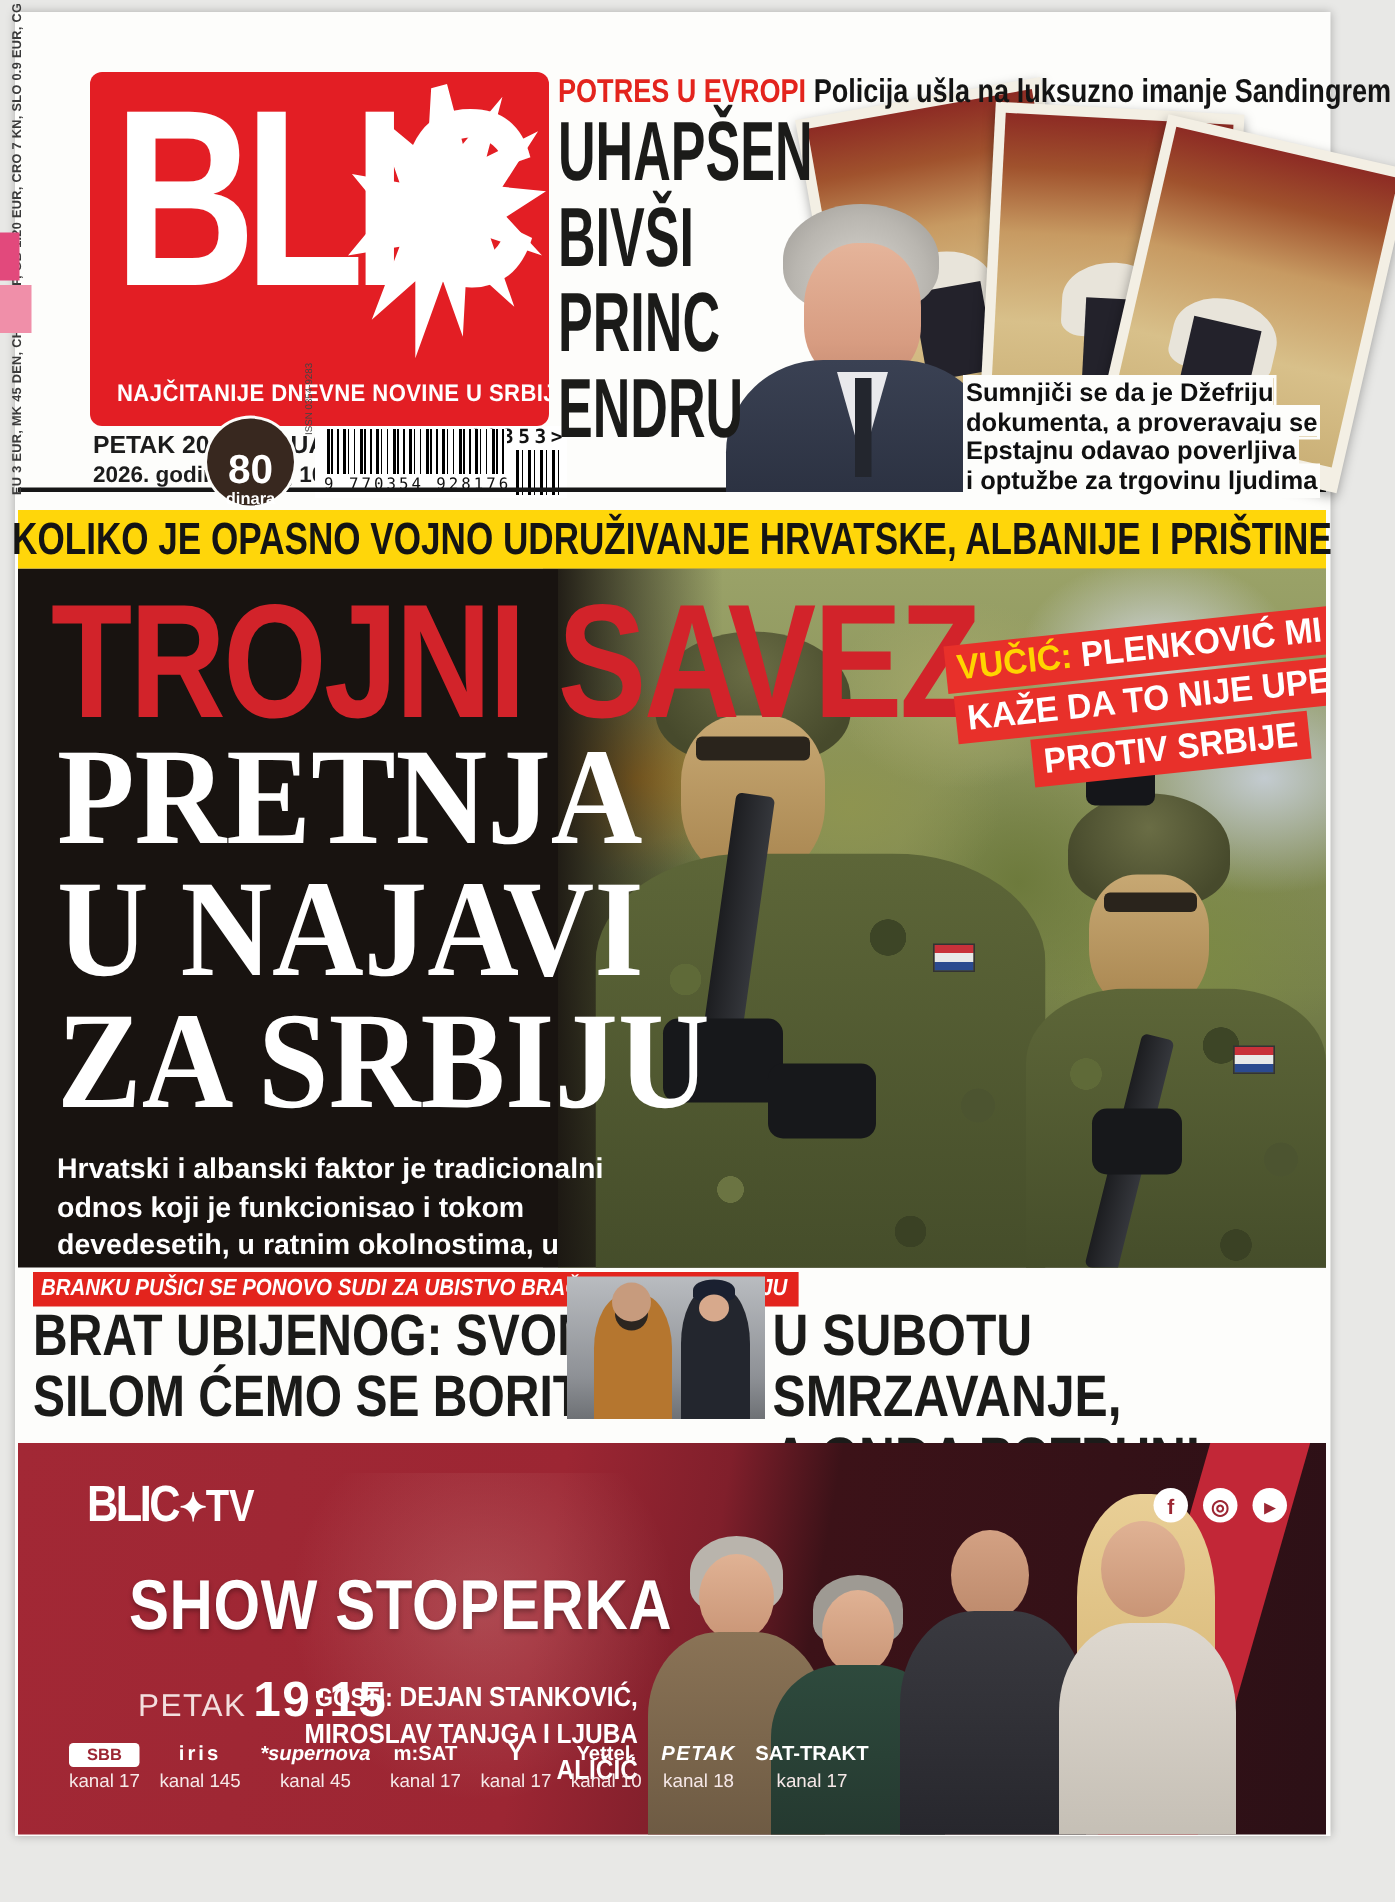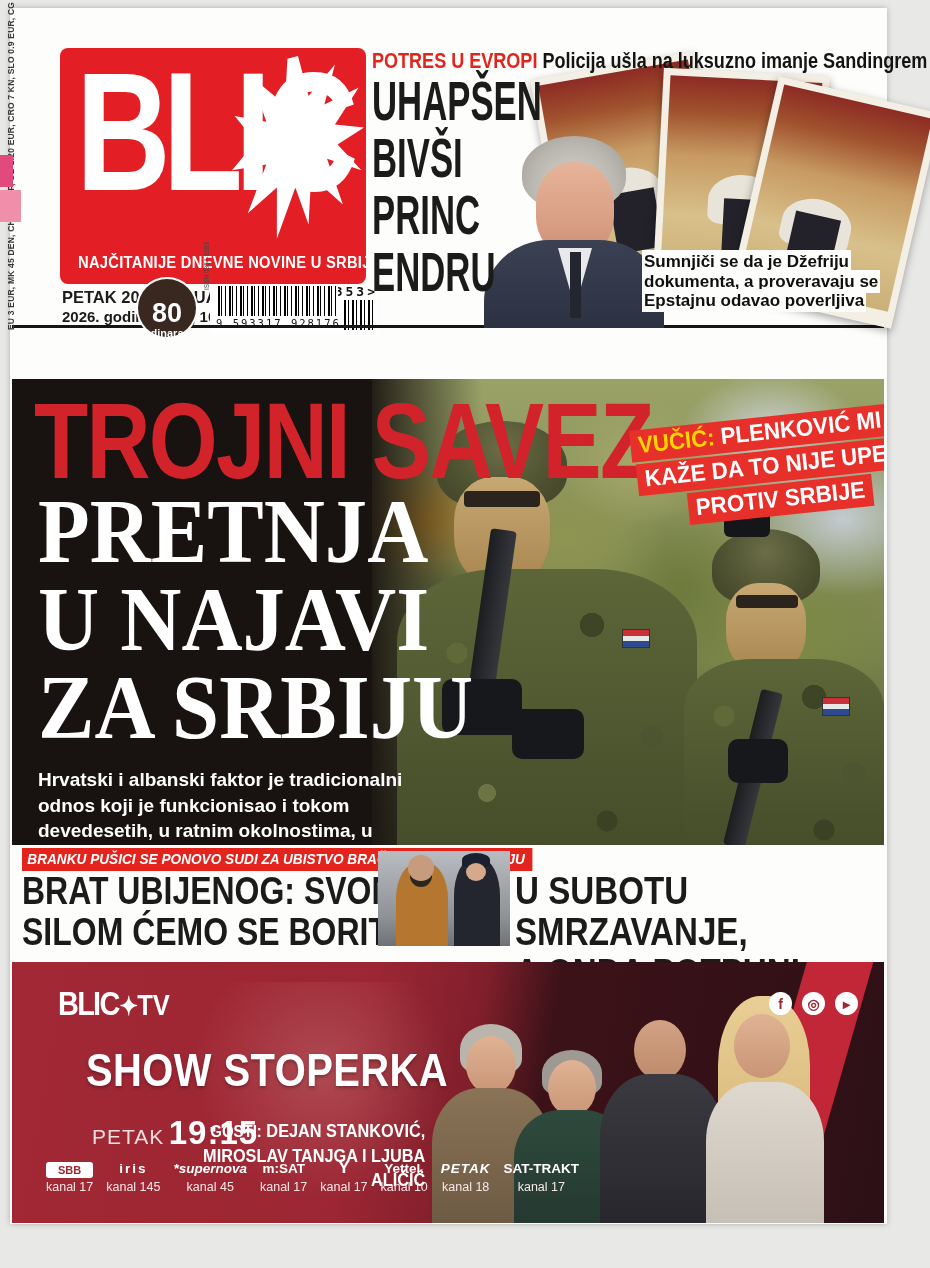--- a/index.html
+++ b/index.html
@@ -148,21 +148,21 @@
     </div>
     <div class="abs price-circle">
       <div class="v">80</div>
       <div class="u">dinara</div>
     </div>
     <div class="abs issn">ISSN 0354-9283</div>
     <div class="abs barcode-wrap">
       <div class="bc-issue">10353&gt;</div>
       <div class="bars"></div>
       <div class="bars2"></div>
-      <div class="bc-num">9 593317 928176</div>
+      <div class="bc-num">9 770354 928176</div>
     </div>
     <div class="abs mast-rule"></div>
   </div>
 
   <div class="abs edge-text">EU 3 EUR, MK 45 DEN, CHS 5 CHF, GB 1.20 EUR, CRO 7 KN, SLO 0.9 EUR, CG 1 EUR, NL 2.0 EUR</div>
   <div class="abs pink-sq1"></div>
   <div class="abs pink-sq2"></div>
 
   <div class="page" style="background:transparent;box-shadow:none;pointer-events:none;text-decoration:underline;">
 
@@ -200,22 +200,26 @@
         <div class="face"></div>
         <div class="suit"></div>
         <div class="shirt"></div>
         <div class="tie"></div>
     </div>
 
     <div class="abs caption">
       <div><span>Sumnjiči se da je Džefriju</span></div>
       <div><span>dokumenta, a proveravaju se</span></div>
       <div><span>Epstajnu odavao poverljiva</span></div>
-    </div>
-
+      <div><span>i optužbe za trgovinu ljudima</span></div>
+    </div>
+
+    <div class="abs yellow-banner">
+      <span>KOLIKO JE OPASNO VOJNO UDRUŽIVANJE HRVATSKE, ALBANIJE I PRIŠTINE</span>
+    </div>
 
     <div class="abs main-block">
       <div class="scene"></div>
       <div class="scene-fade"></div>
 
       <div class="soldier">
         <div class="helmet" style="left:425px;top:42px;width:130px;height:88px;"></div>
         <div class="mask" style="left:442px;top:98px;width:96px;height:110px;"></div>
         <div class="eyes" style="left:452px;top:112px;width:76px;height:16px;"></div>
         <div class="torso" style="left:385px;top:190px;width:300px;height:280px;"></div>

